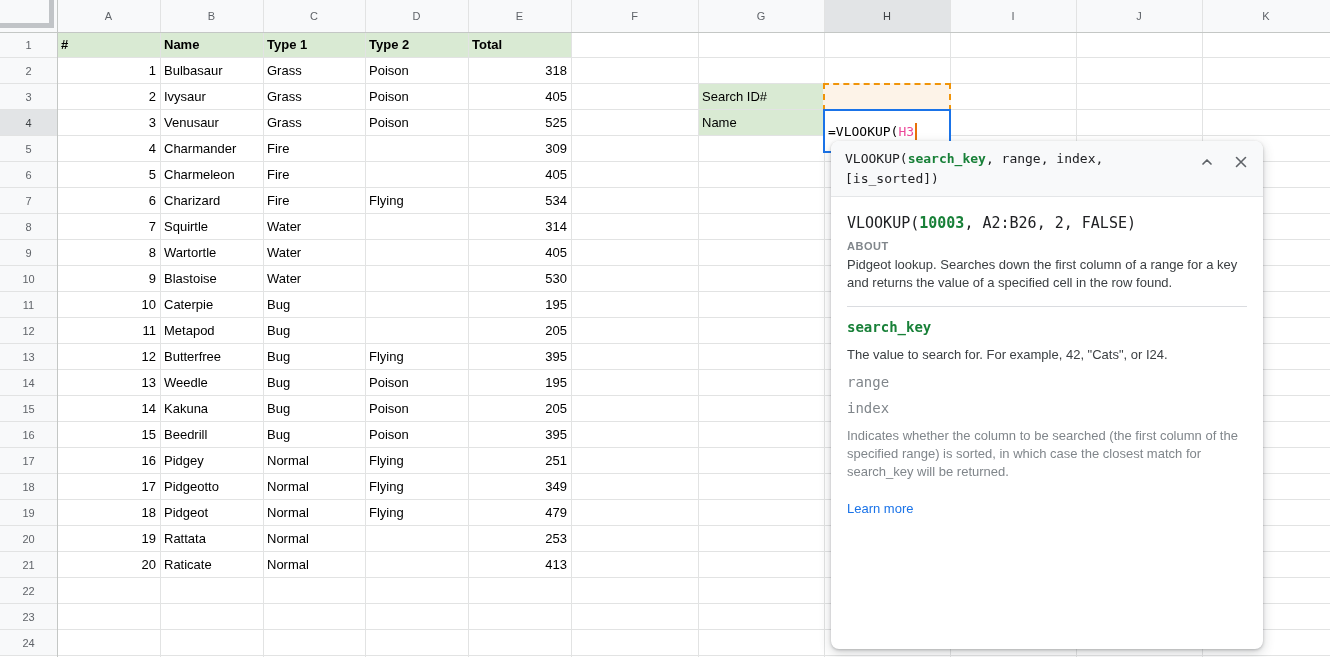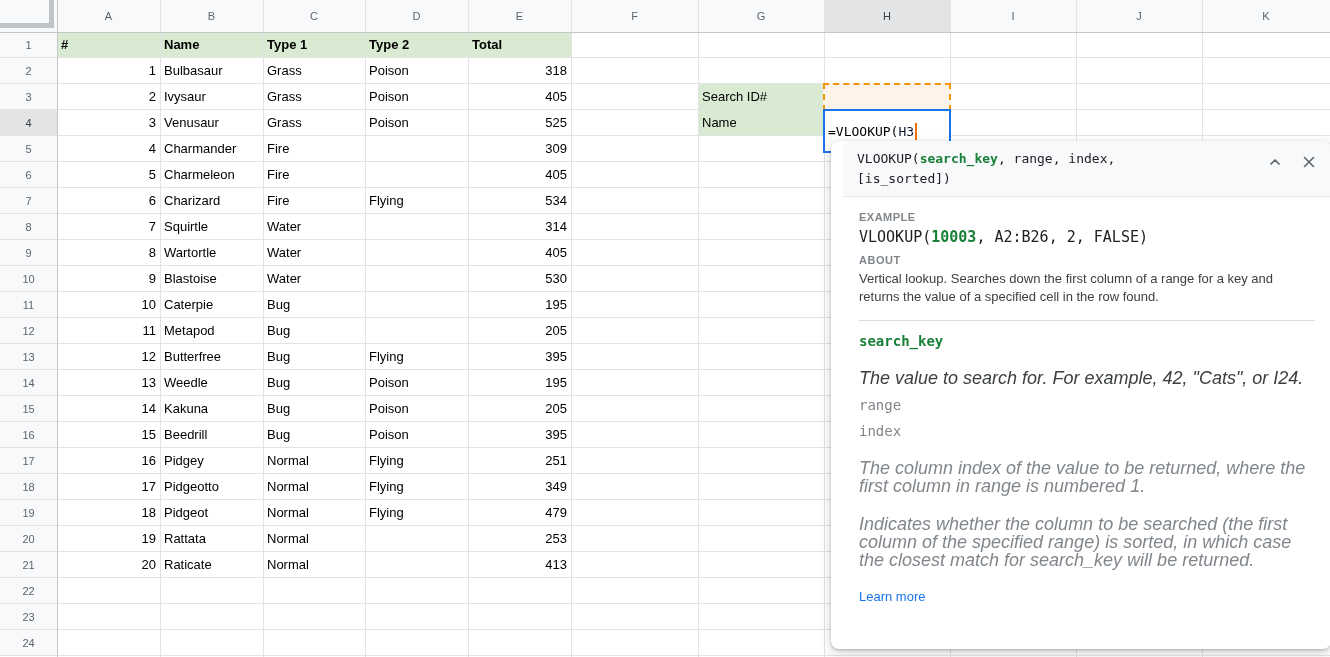--- a/index.html
+++ b/index.html
@@ -61,45 +61,45 @@
             font-size:13px; line-height:26px; padding-left:4px; z-index:1;
             white-space:nowrap; overflow:hidden; }
   .g3 { top:84px; } .g4 { top:110px; }
 
   .refcell { position:absolute; left:823px; top:83px; width:128px; height:28px;
              background:#fdf3e8; border:2px dashed #f09409; z-index:4; }
 
   .editor { position:absolute; left:823px; top:109px; width:128px; height:44px; background:#fff;
             border:2px solid #1a73e8; z-index:5; display:flex; align-items:center; padding-left:3px;
             font-family:"DejaVu Sans Mono", monospace; font-size:13px; color:#000; white-space:pre; }
-  .f-ref { color:#0f172a; }
+  .f-ref { color:#ec4899; }
   .caret { width:2px; height:17px; background:#e8710a; margin-left:1px; }
 
   
-  .popup { position:absolute; left:831px; top:141px; width:500px; height:508px; background:#fff;
+  .popup { position:absolute; left:831px; top:141px; width:432px; height:508px; background:#fff;
            border-radius:8px; z-index:10; overflow:hidden;
-           box-shadow:0 1px 3px rgba(60,64,67,.3), 0 4px 12px rgba(60,64,67,.22);padding-left:12px; }
+           box-shadow:0 1px 3px rgba(60,64,67,.3), 0 4px 12px rgba(60,64,67,.22); }
   .pop-head { background:#f8f9fa; border-bottom:1px solid #e4e6e8; border-radius:8px 8px 0 0;
               padding:8px 14px 7px; display:flex; justify-content:space-between; align-items:flex-start; }
   .sig { width:345px; font-family:"DejaVu Sans Mono", monospace; font-size:13px;
          line-height:20px; color:#202124; }
   .mono { font-family:"DejaVu Sans Mono", monospace; }
   .green { color:#188038; } .bold { font-weight:bold; }
   .icons { display:flex; gap:18px; align-items:center; padding-top:5px; }
   .icons svg { display:block; cursor:pointer; }
 
   .pop-body { padding:12px 16px 14px; }
   .lbl { font-size:11px; font-weight:bold; color:#80868b; letter-spacing:.5px; margin-top:8px; }
   .lbl.first { margin-top:2px; }
   .code { font-family:"DejaVu Sans Mono", monospace; font-size:15px; color:#202124; margin:5px 0 6px; }
   .about { font-size:13px; color:#3c4043; line-height:18px; margin-top:4px; }
   .divider { border-top:1px solid #dadce0; margin:14px 0 12px; }
   .param { margin-bottom:10px; }
   .pname { font-family:"DejaVu Sans Mono", monospace; font-size:14px; color:#80868b; }
-  .pdesc { font-size:18px; color:#80868b; line-height:18px; margin-top:20px;font-style:italic; }
+  .pdesc { font-size:13px; color:#80868b; line-height:18px; margin-top:11px; }
   .param:first-child .pname .n { color:#188038; font-weight:bold; }
   .param:first-child .pdesc { color:#3c4043; }
   .learn { display:inline-block; margin-top:10px; color:#1a73e8; font-size:13px;
            cursor:pointer; text-decoration:none; }
 </style>
 </head>
 <body>
 
 <div class="sheet">
 
@@ -323,37 +323,35 @@
             </svg>
         </span>
         <span>
           <svg width="16" height="16" viewBox="0 0 16 16">
               <path d="M3.5 3.5l9 9M12.5 3.5l-9 9" stroke="#5f6368" stroke-width="1.6" stroke-linecap="round"></path>
             </svg>
         </span>
       </div>
     </div>
     <div class="pop-body">
-      <div class="lbl first">EXAMPLE</div>
       <div class="code"><span>VLOOKUP(</span><span class="green bold">10003</span><span>, A2:B26, 2, FALSE)</span></div>
       <div class="lbl">ABOUT</div>
-      <div class="about">Vertical lookup. Searches down the first column of a range for a key and returns the value of a specified cell in the row found.</div>
+      <div class="about">Pidgeot lookup. Searches down the first column of a range for a key and returns the value of a specified cell in the row found.</div>
       <div class="divider"></div>
       <div class="params">
 
       <div class="param">
           <div class="pname"><span class="n">search_key</span><span class="sfx"></span></div>
           <div class="pdesc">The value to search for. For example, 42, "Cats", or I24.</div>
         </div>
           <div class="param">
           <div class="pname"><span class="n">range</span><span class="sfx"></span></div>
         </div>
           <div class="param">
           <div class="pname"><span class="n">index</span><span class="sfx"></span></div>
-          <div class="pdesc">The column index of the value to be returned, where the first column in range is numbered 1.</div>
         </div>
           <div class="param">
           <div class="pdesc">Indicates whether the column to be searched (the first column of the specified range) is sorted, in which case the closest match for search_key will be returned.</div>
         </div>
         </div>
       <a class="learn">Learn more</a>
     </div>
   </div>
 
 </div>

